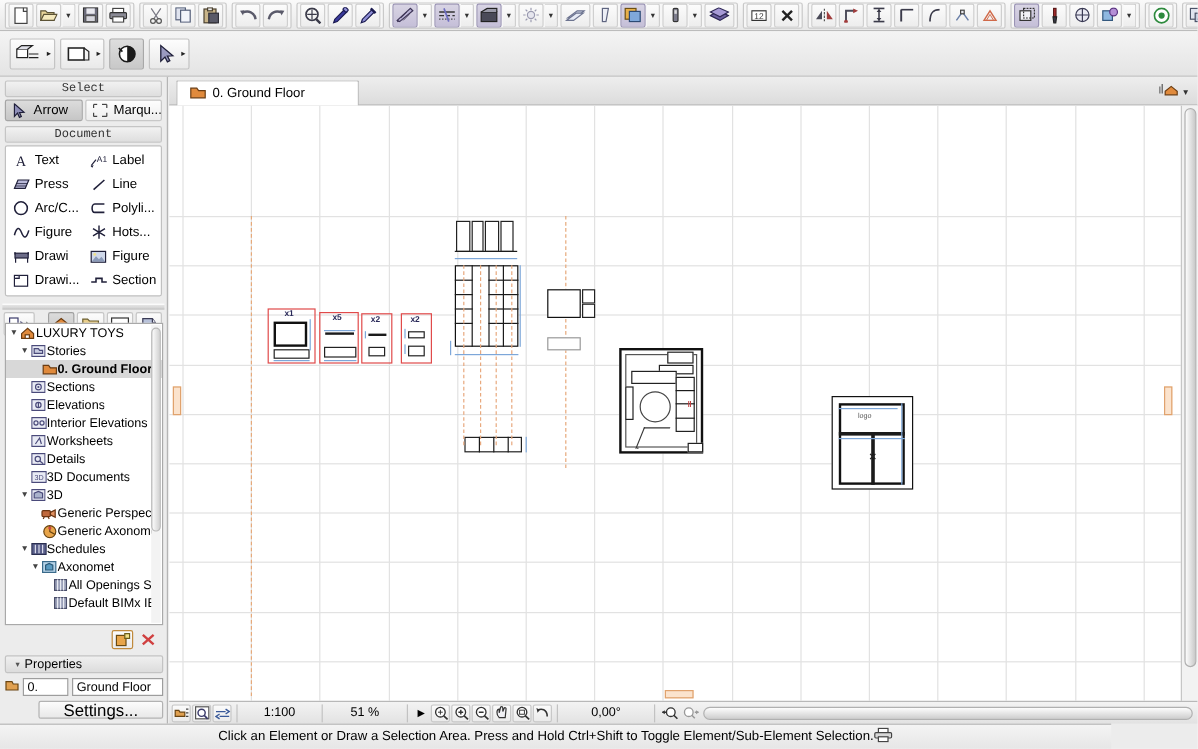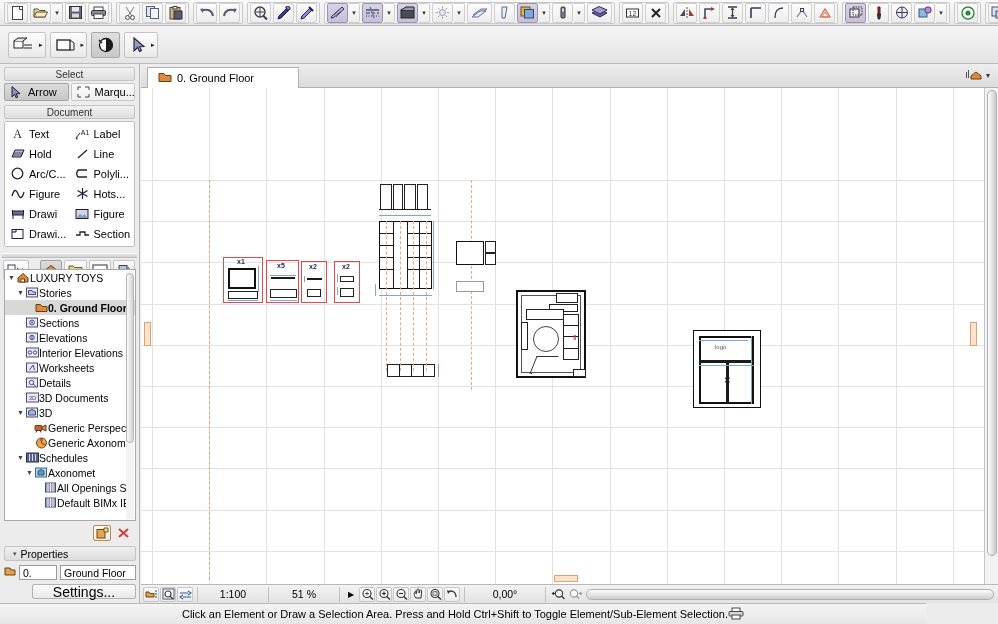--- a/index.html
+++ b/index.html
@@ -53,21 +53,21 @@
 
   
   #left-panel {
     position:absolute; left:0; top:64px; width:140px; height:539px;
     background:#ececec; border-right:1px solid #b5b5b5;
   }
   .panel-head {
     height:14px; margin:3px 4px 0 4px;
     background: linear-gradient(to bottom,#f2f2f2,#dedede);
     border:1px solid #c5c5c5; border-radius:2px;
-    font-size:10px; text-align:center; line-height:13px; color:#333;
+    font-size:10px; text-align:center; line-height:13px; color:#333;font-family:Liberation Mono, monospace;
   }
   .tool-row { display:flex; margin:2px 4px 0 4px; gap:2px; }
   .tool-cell {
     flex:1; height:18px; display:flex; align-items:center; gap:4px;
     border:1px solid #c8c8c8; border-radius:2px;
     background: linear-gradient(to bottom,#fdfdfd,#eeeeee);
     padding-left:4px; font-size:11px; overflow:hidden; white-space:nowrap;
   }
   .tool-cell.sel { background: linear-gradient(to bottom,#dcdcdc,#c6c6c6); border-color:#a5a5a5; }
   .tool-ico { width:15px; height:15px; flex:0 0 15px; display:flex; align-items:center; justify-content:center;}
@@ -539,21 +539,21 @@
         </div>
       </div>
       <div class="tool-row">
         <div class="tool-cell">
           <span class="tool-ico">
             <svg width="14" height="11">
                 <path d="M1 9 L4 2 L13 2 L10 9 Z" fill="#b8b8d8" stroke="#20203a"></path>
                 <path d="M2 7 L11 7 M3 5 L12 5" stroke="#20203a" stroke-width="0.7"></path>
               </svg>
           </span>
-          <span>Hold</span>
+          <span>Press</span>
         </div>
         <div class="tool-cell">
           <span class="tool-ico">
             <svg width="13" height="12">
                 <path d="M2 10 L11 2" stroke="#20203a" stroke-width="1.3"></path>
               </svg>
           </span>
           <span>Line</span>
         </div>
       </div>

